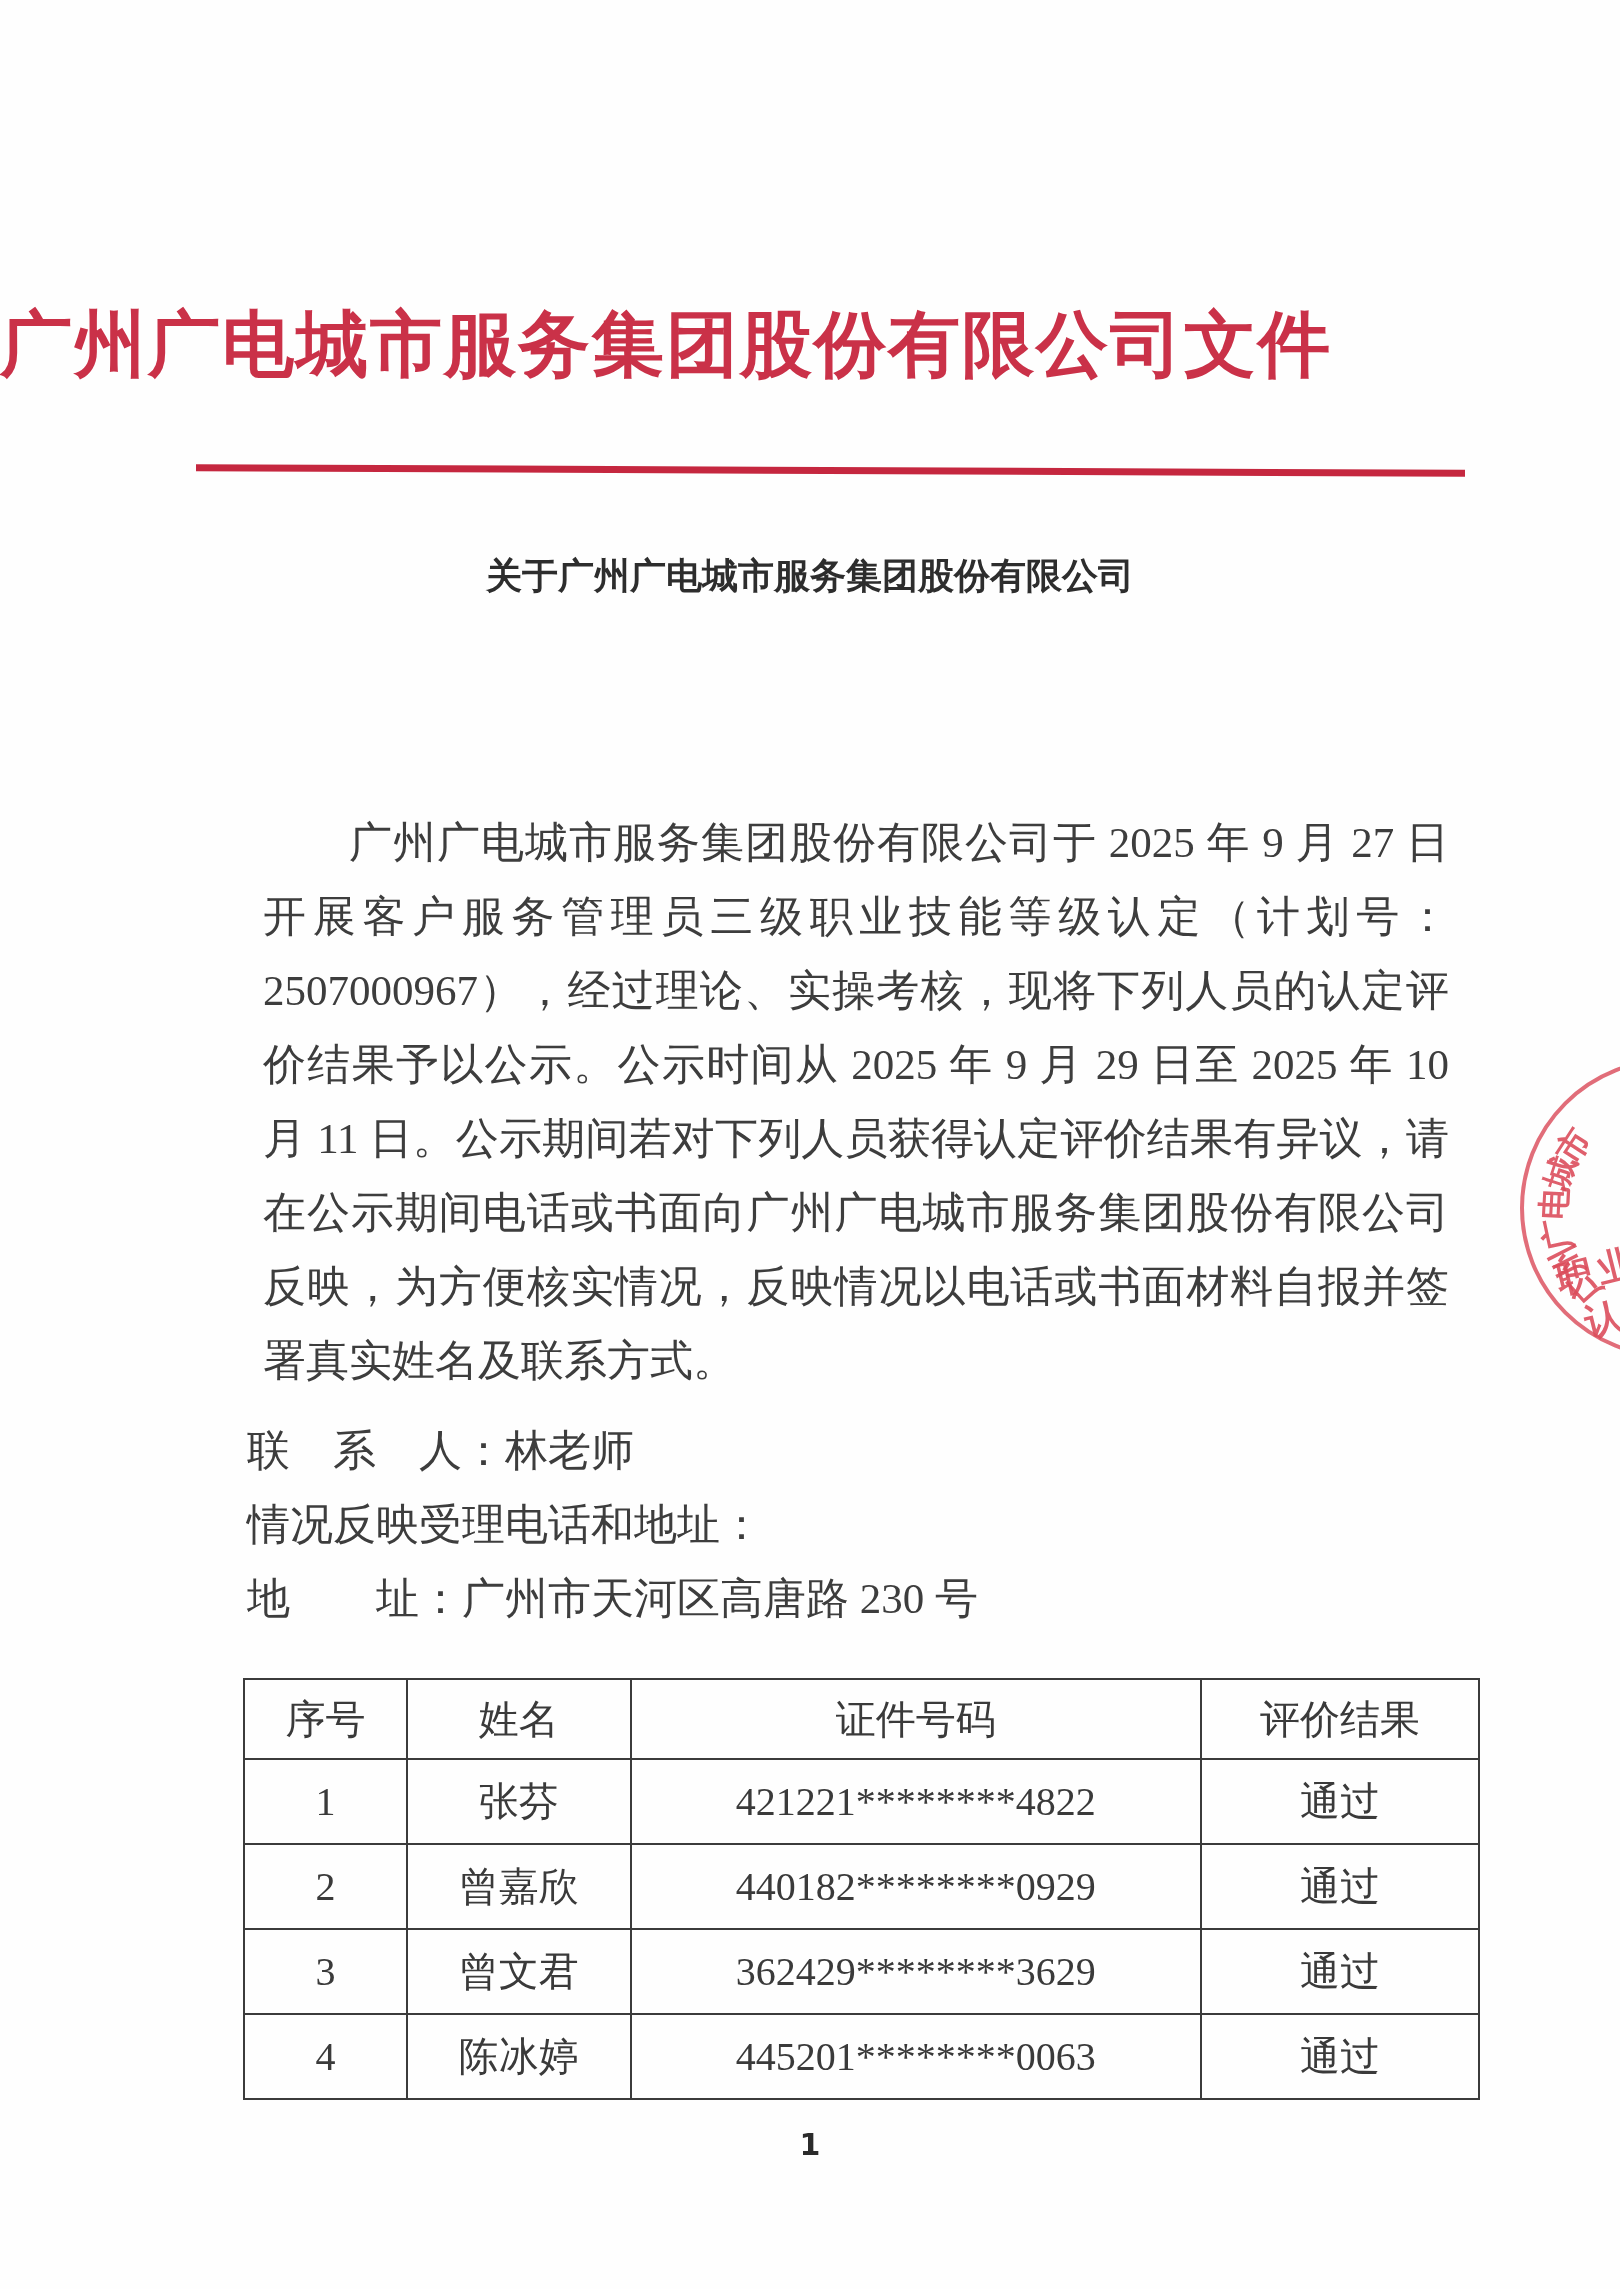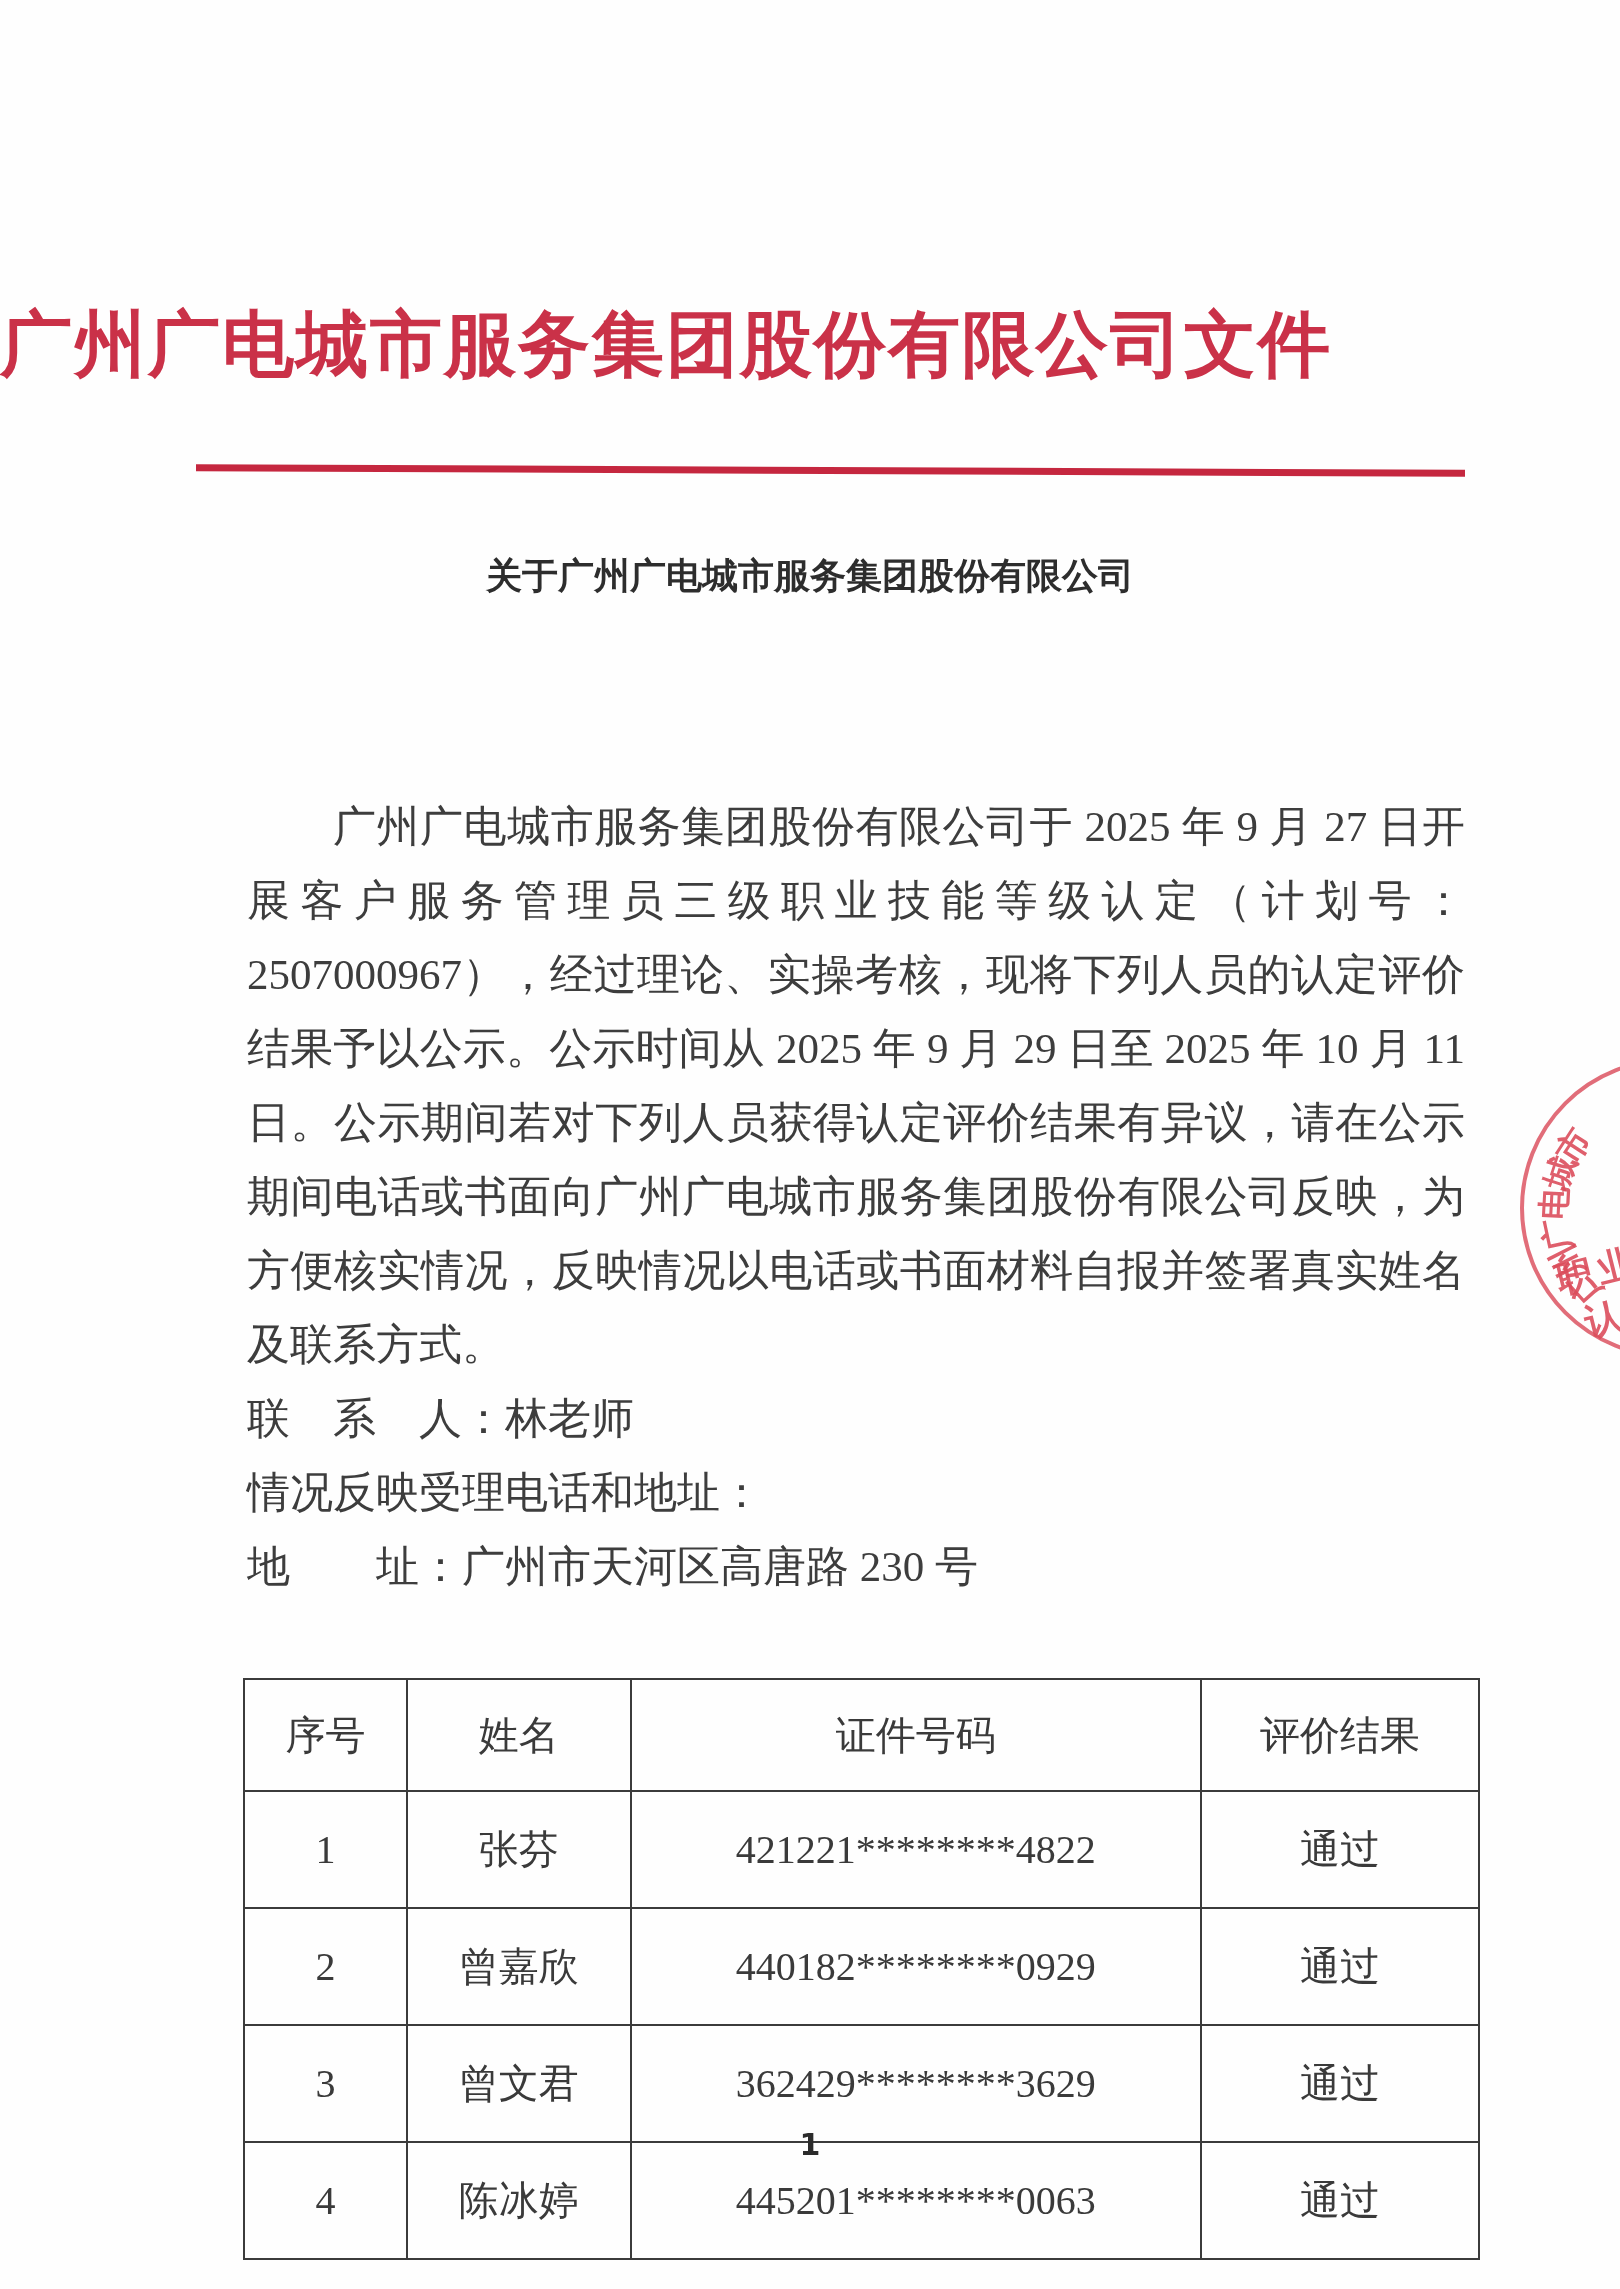--- a/index.html
+++ b/index.html
@@ -31,33 +31,33 @@
     font-family:"Liberation Sans","DejaVu Sans",sans-serif;
     font-size:36px;font-weight:700;line-height:77px;
     color:#2d2d2d;
   }
   
   .body-text{
     position:absolute;top:790px;left:247px;width:1218px;
     font-size:43px;line-height:74px;
     color:#3d3d3d;
   }
-  .body-text p{margin:0;text-indent:2em;text-align:justify;}
+  .body-text p{margin:16px;text-indent:2em;text-align:justify;}
   .contact-line{white-space:nowrap;}
   
   .results-table{
     position:absolute;top:1678px;left:243px;width:1237px;
     border-collapse:collapse;table-layout:fixed;
     font-size:40px;color:#3a3a3a;
   }
   .results-table th,.results-table td{
     border:2px solid #3b3b3b;
     text-align:center;vertical-align:middle;
     font-weight:normal;
-    padding:16px;
+    padding:0;
     overflow:hidden;
   }
   .results-table thead th{height:78px;}
   .results-table tbody td{height:83px;}
   
   .page-num{
     position:absolute;top:2127px;left:0;width:100%;
     text-align:center;
     font-family:"DejaVu Sans","Liberation Sans",sans-serif;
     font-size:30px;font-weight:700;color:#2b2b2b;

